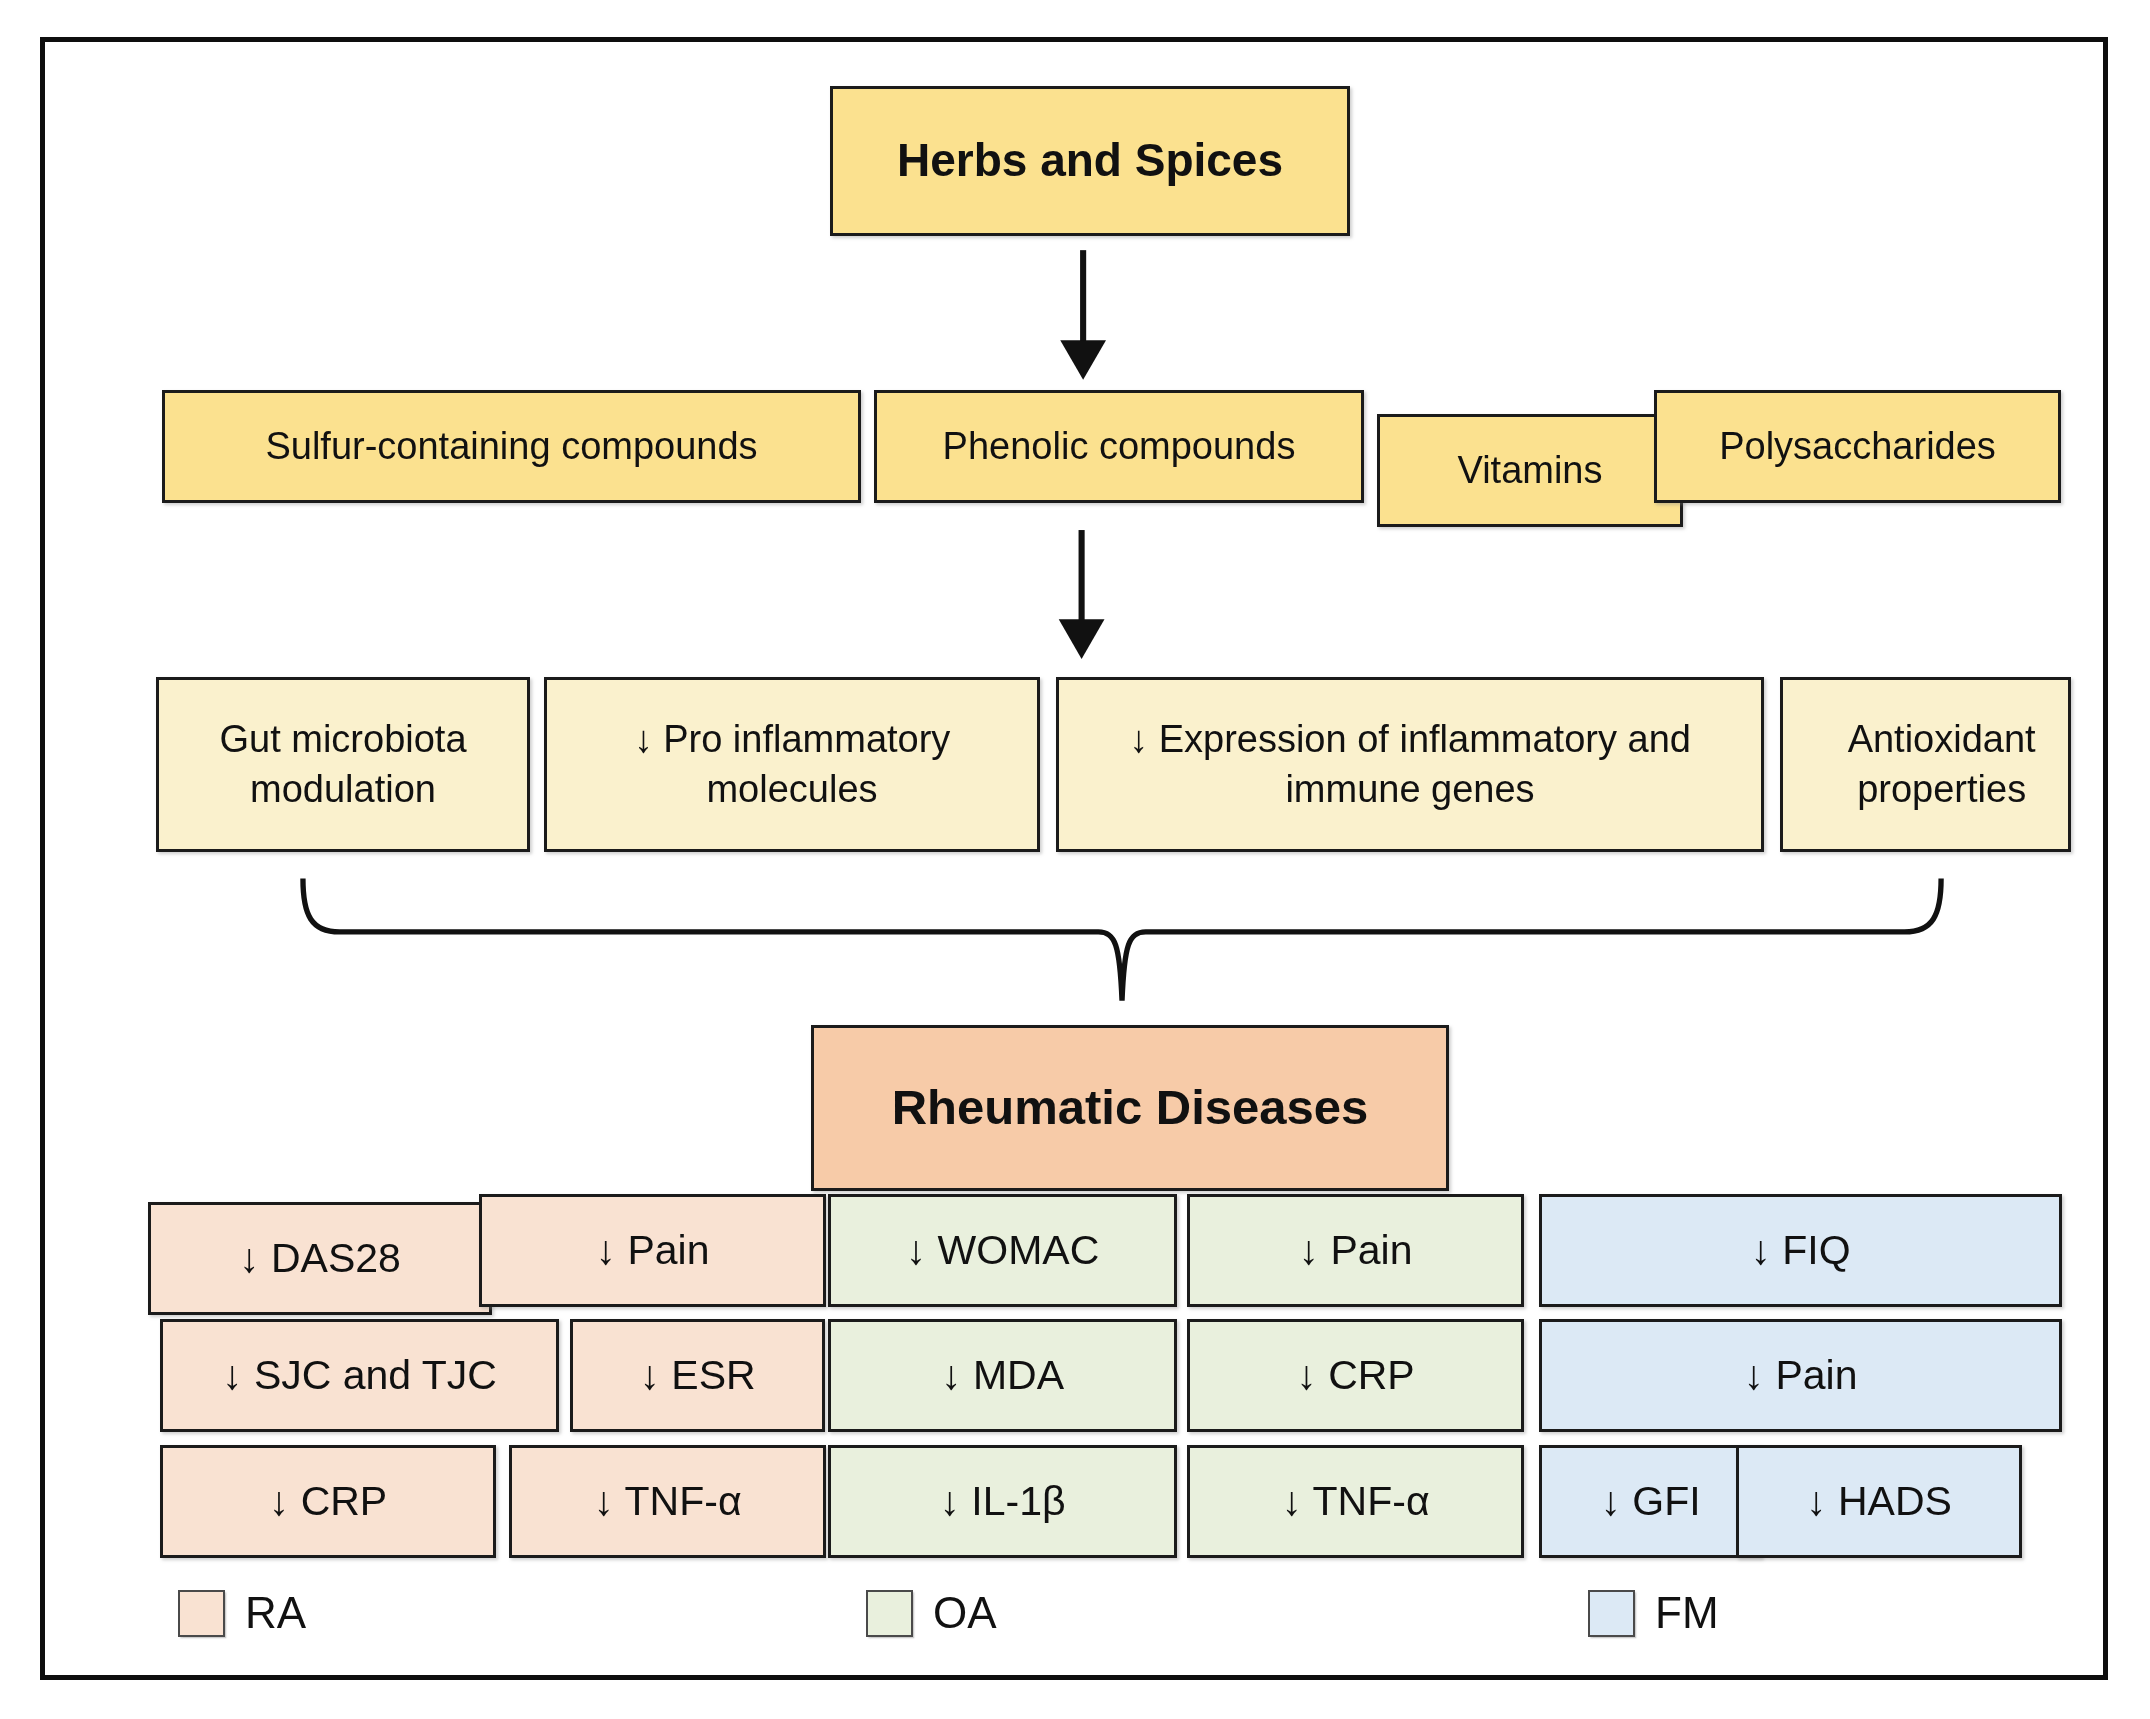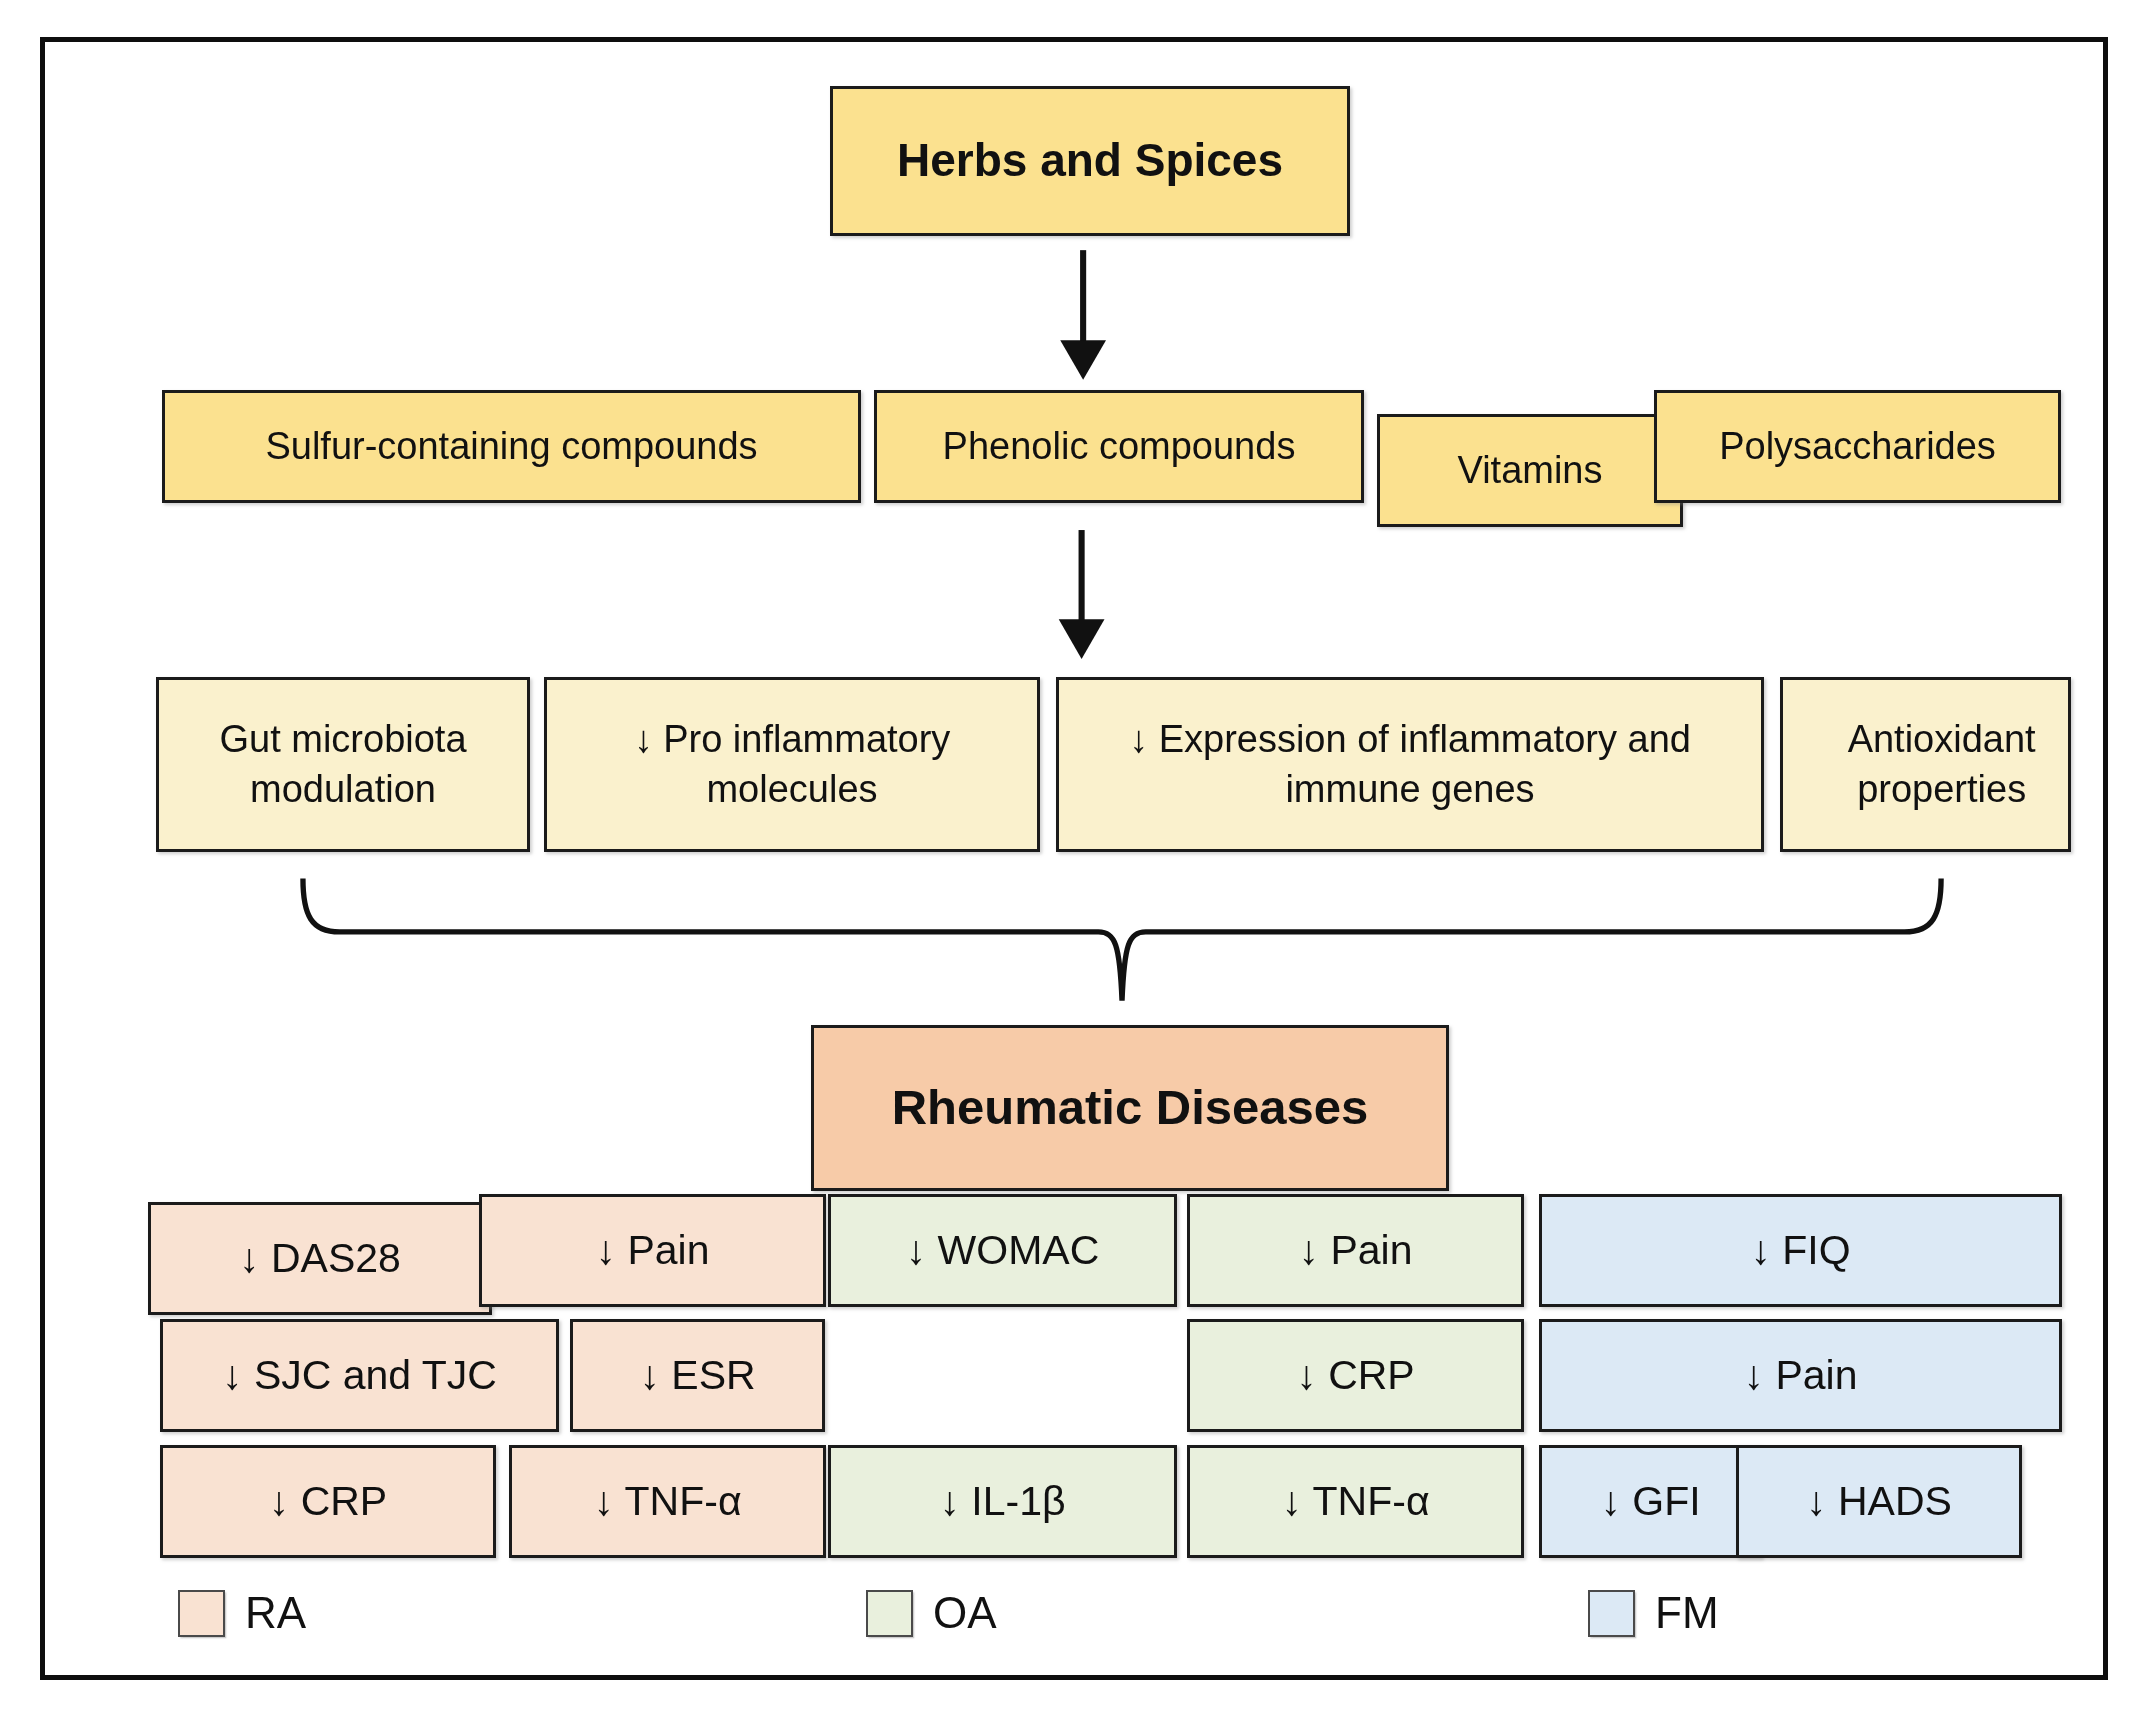--- a/index.html
+++ b/index.html
@@ -97,20 +97,21 @@
   <div class="box salmon title-xl" style="left:811px; top:1025px; width:638px; height:166px;">Rheumatic Diseases</div>
 
   <div class="box ra outcome" style="left:148px; top:1194px; width:344px; height:113px;margin-top:8px;">↓ DAS28</div>
   <div class="box ra outcome" style="left:479px; top:1194px; width:347px; height:113px;">↓ Pain</div>
   <div class="box oa outcome" style="left:828px; top:1194px; width:349px; height:113px;">↓ WOMAC</div>
   <div class="box oa outcome" style="left:1187px; top:1194px; width:337px; height:113px;">↓ Pain</div>
   <div class="box fm outcome" style="left:1539px; top:1194px; width:523px; height:113px;">↓ FIQ</div>
 
   <div class="box ra outcome" style="left:160px; top:1319px; width:399px; height:113px;">↓ SJC and TJC</div>
   <div class="box ra outcome" style="left:570px; top:1319px; width:255px; height:113px;">↓ ESR</div>
+  <div class="box oa outcome" style="left:828px; top:1319px; width:349px; height:113px;">↓ MDA</div>
   <div class="box oa outcome" style="left:1187px; top:1319px; width:337px; height:113px;">↓ CRP</div>
   <div class="box fm outcome" style="left:1539px; top:1319px; width:523px; height:113px;">↓ Pain</div>
 
   <div class="box ra outcome" style="left:160px; top:1445px; width:336px; height:113px;">↓ CRP</div>
   <div class="box ra outcome" style="left:509px; top:1445px; width:317px; height:113px;">↓ TNF-α</div>
   <div class="box oa outcome" style="left:828px; top:1445px; width:349px; height:113px;">↓ IL-1β</div>
   <div class="box oa outcome" style="left:1187px; top:1445px; width:337px; height:113px;">↓ TNF-α</div>
   <div class="box fm outcome" style="left:1539px; top:1445px; width:223px; height:113px;">↓ GFI</div>
   <div class="box fm outcome" style="left:1736px; top:1445px; width:286px; height:113px;">↓ HADS</div>
 

